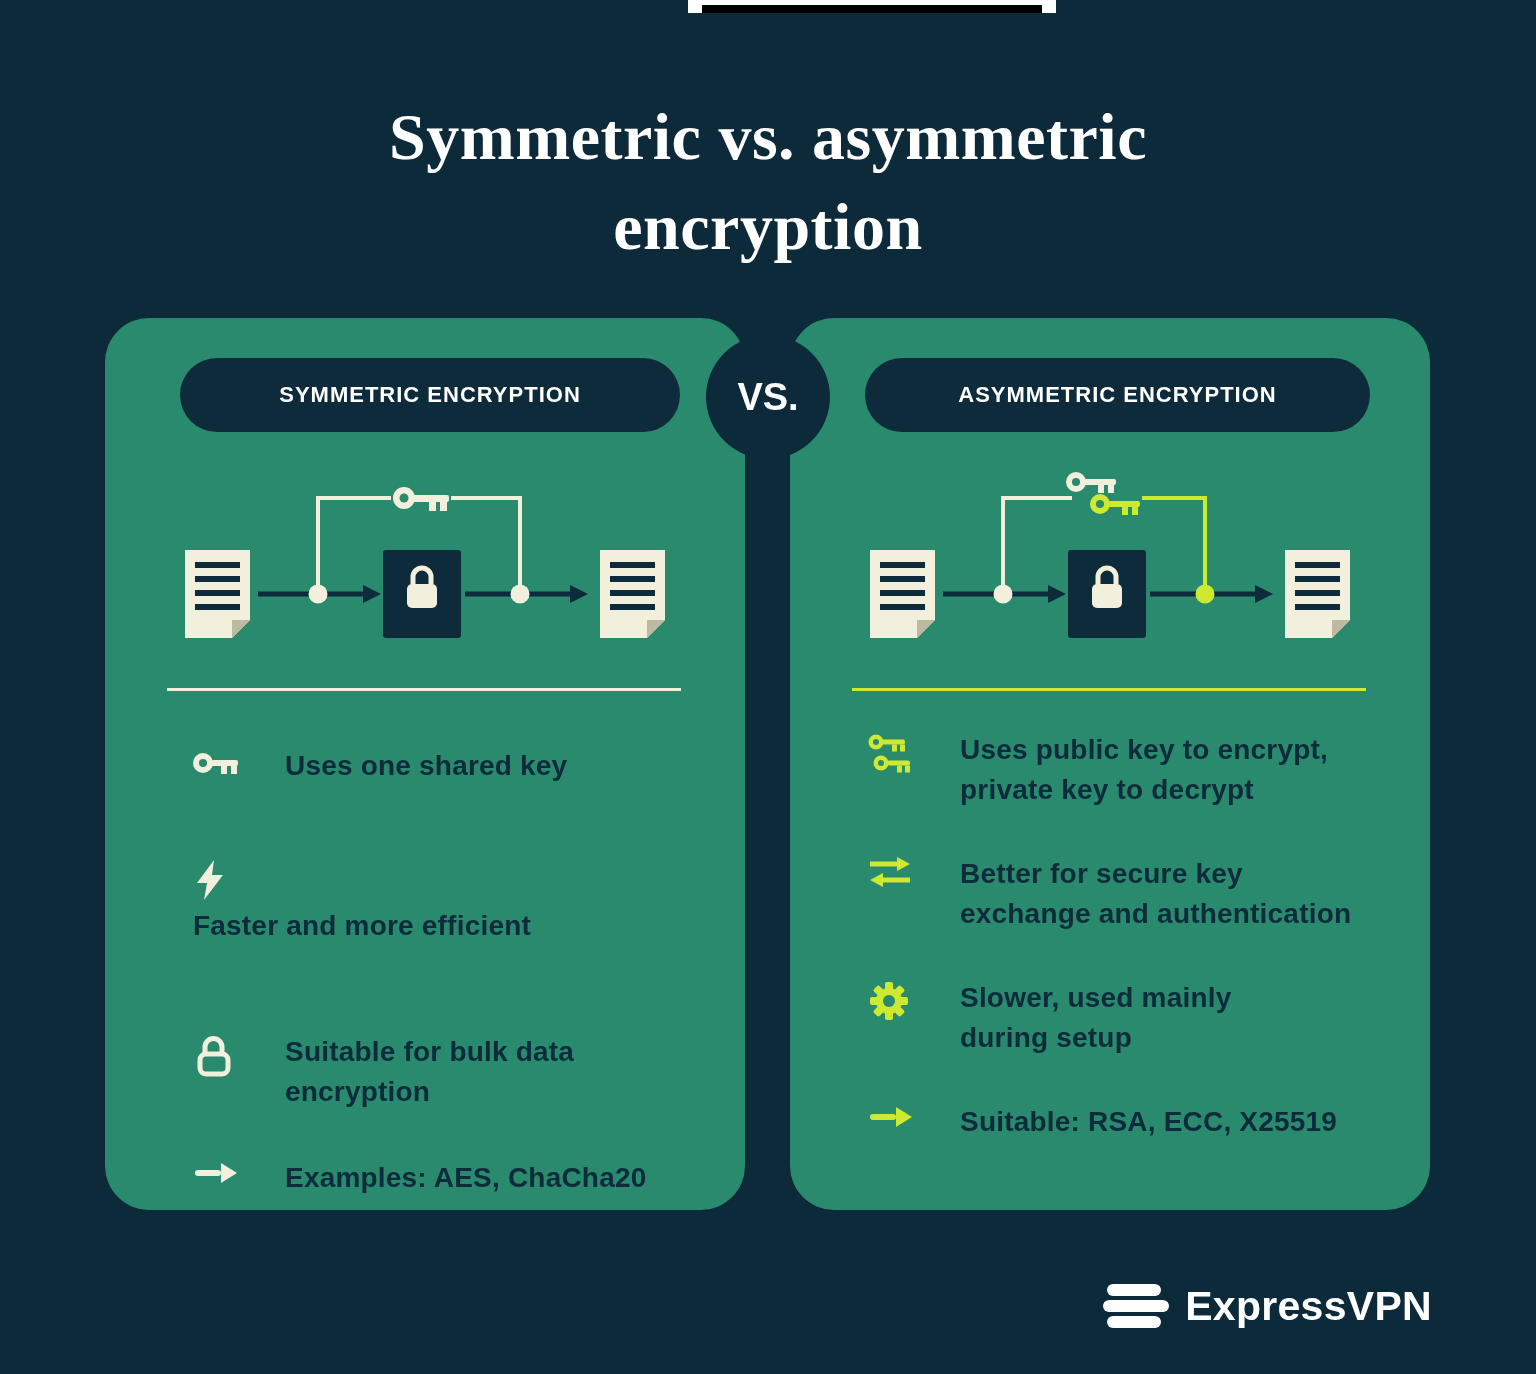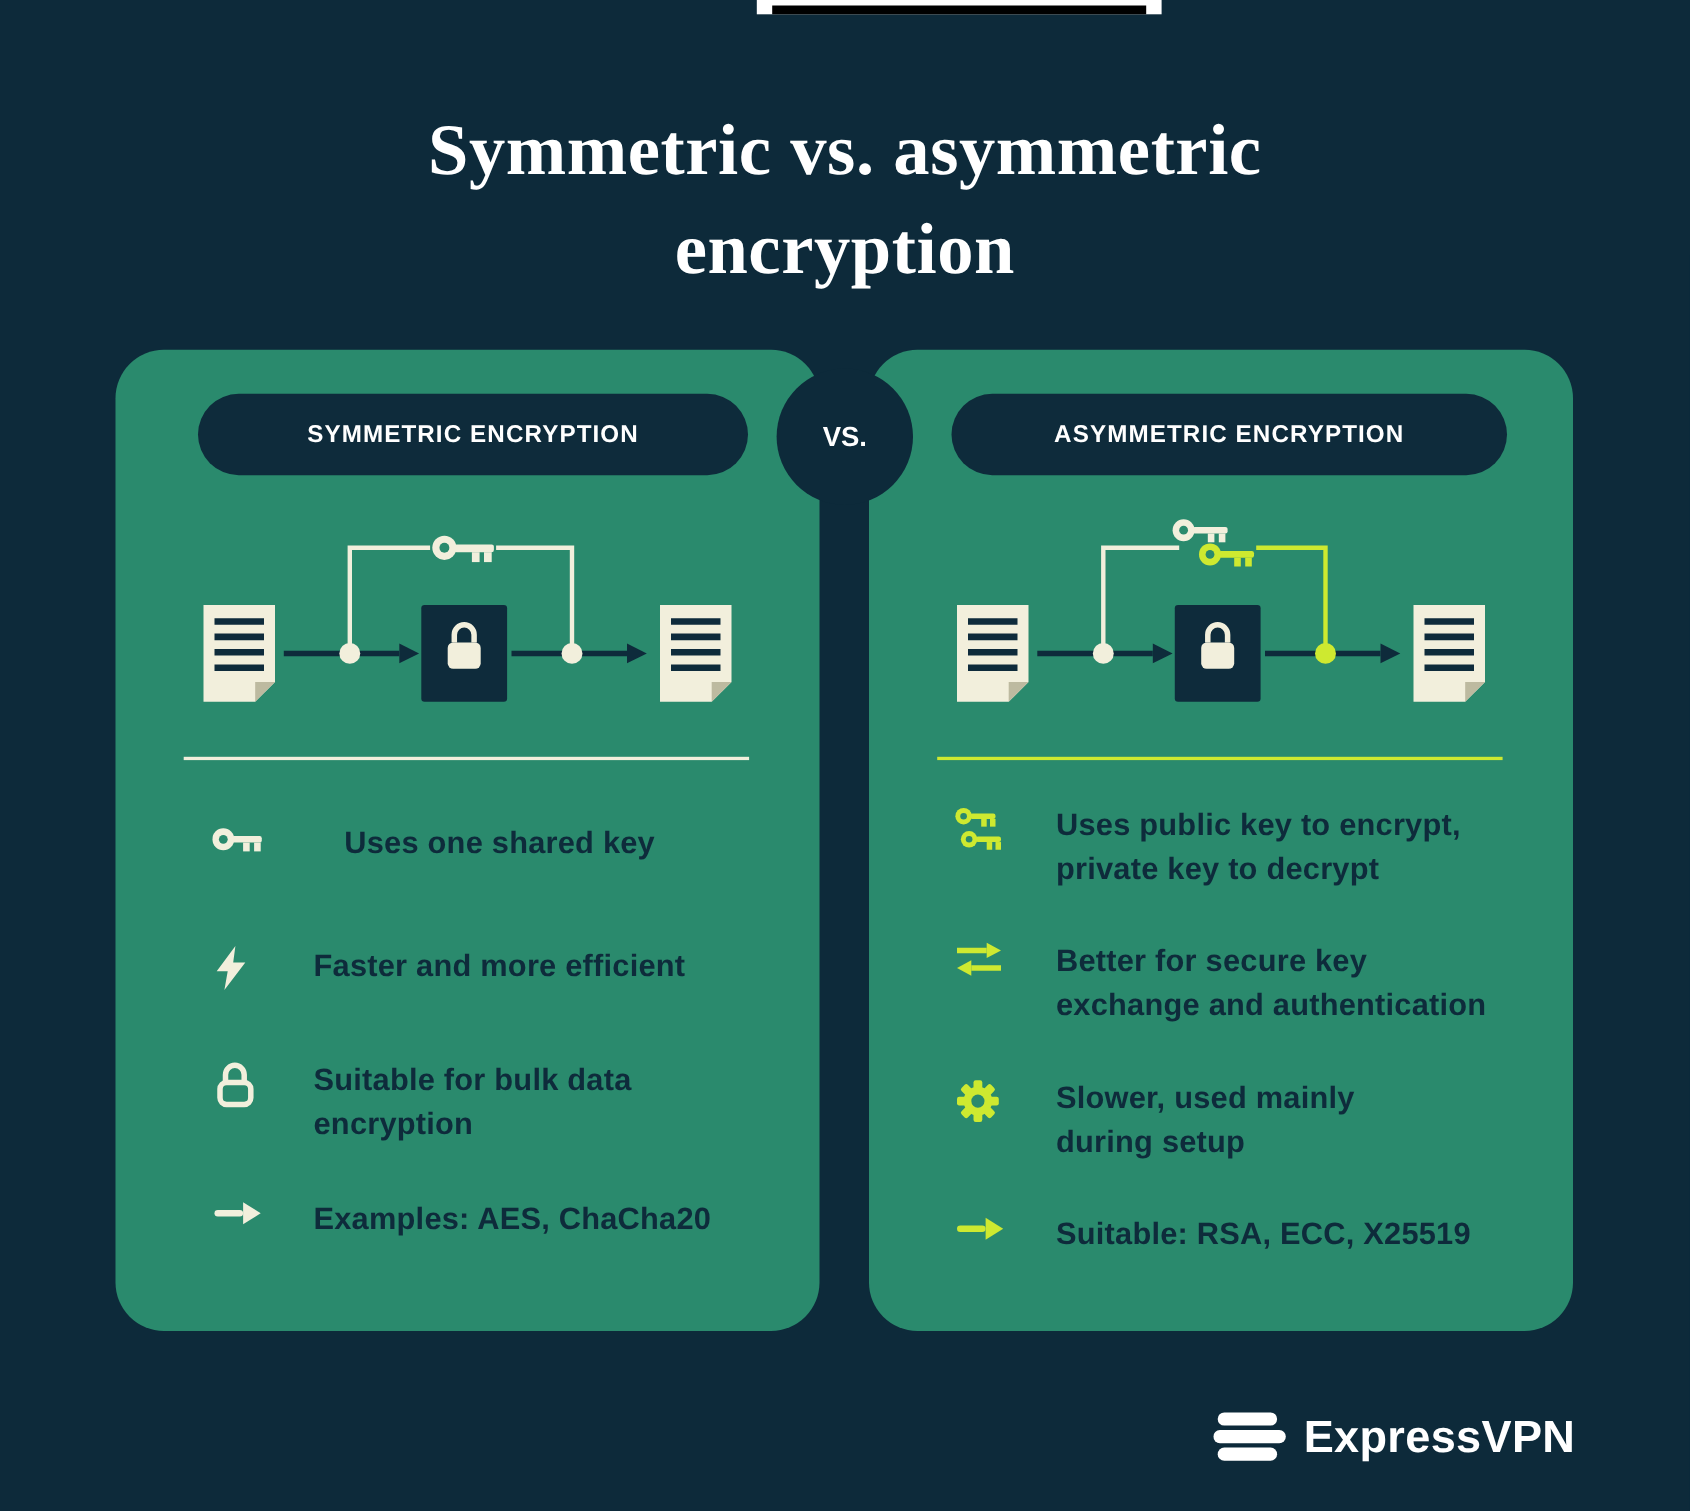--- a/index.html
+++ b/index.html
@@ -38,36 +38,36 @@
     display:flex;align-items:center;justify-content:center;
     font-size:22px;font-weight:700;letter-spacing:1px;
   }
   .panel-left .pill{width:500px;}
   .panel-right .pill{width:505px;}
 
   .vs-circle{
     position:absolute;left:706px;top:335px;width:124px;height:124px;border-radius:50%;
     background:var(--bg);color:var(--white);
     display:flex;align-items:center;justify-content:center;
-    font-size:25px;font-weight:700;
+    font-size:38px;font-weight:700;
   }
 
   .diagram{position:absolute;top:150px;left:60px;}
 
   .rule{position:absolute;top:370px;left:62px;right:64px;height:3px;}
   .panel-left .rule{background:var(--cream);}
   .panel-right .rule{background:var(--lime);}
 
   .bullets{position:absolute;left:88px;right:34px;}
   .panel-left .bullets{top:428px;}
   .panel-right .bullets{top:412px;left:78px;}
 
   .bullet{display:flex;align-items:flex-start;}
-  .panel-left .bullet:nth-child(1){margin-bottom:72px;gap:28px;}
-  .panel-left .bullet:nth-child(2){margin-bottom:62px;}
+  .panel-left .bullet:nth-child(1){margin-bottom:72px;}
+  .panel-left .bullet:nth-child(2){margin-bottom:86px;flex-direction:column;}
   .panel-left .bullet:nth-child(3){margin-bottom:46px;}
   .panel-right .bullet{margin-bottom:44px;}
 
   .bicon{width:48px;flex:0 0 48px;margin-right:44px;padding-top:2px;display:flex;}
   .btext{
     margin:0;color:var(--ink);font-size:28px;line-height:40px;font-weight:700;
     white-space:pre-line;letter-spacing:0.2px;
   }
 
   .footer{

